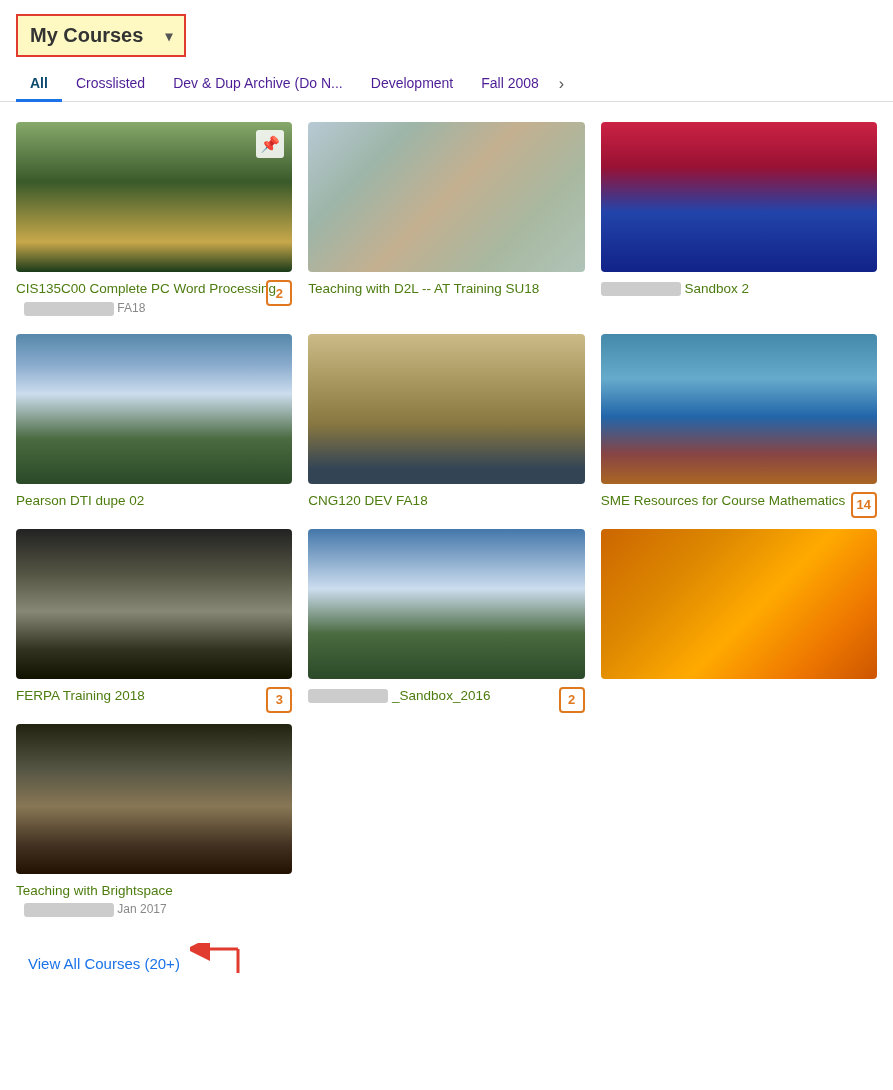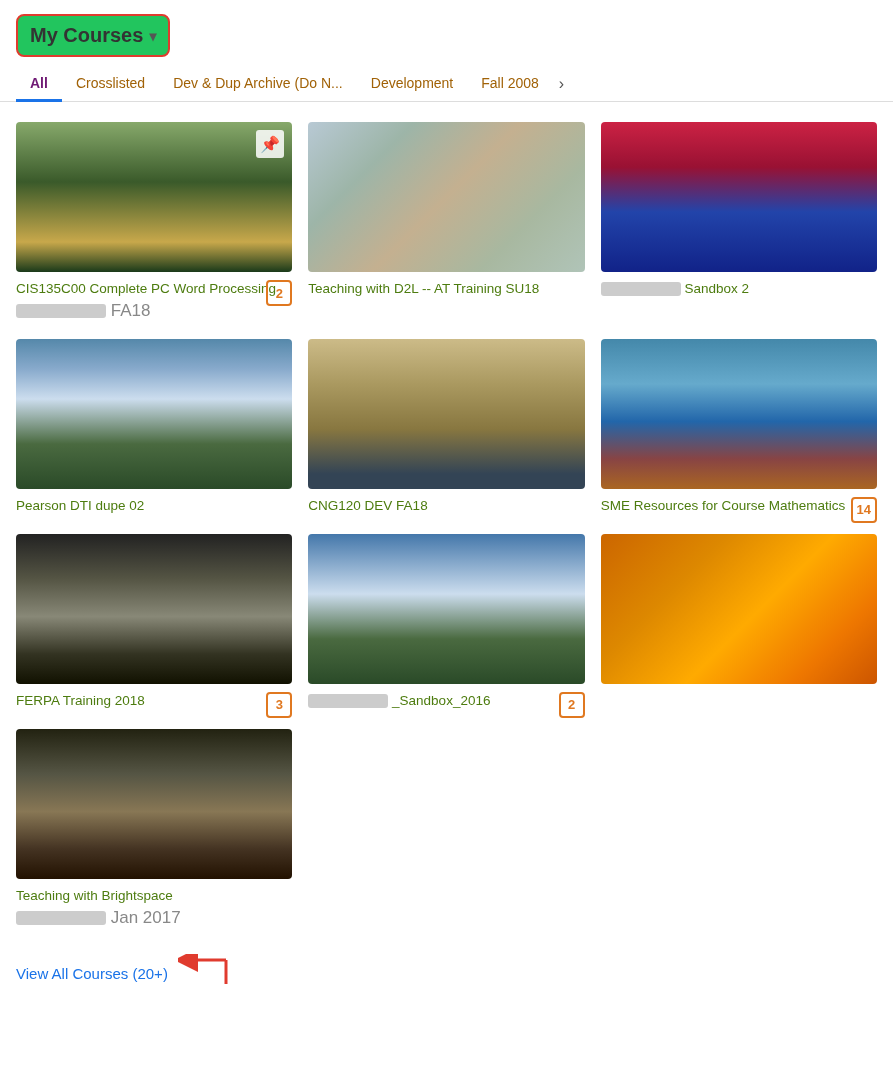--- a/index.html
+++ b/index.html
@@ -11,54 +11,54 @@
       color: #333;
     }
 
     
     .header {
       padding: 14px 16px 10px 16px;
     }
     .my-courses-btn {
       display: inline-flex;
       align-items: center;
-      gap: 6px;
+      gap: 22px;
       border: 2px solid #e03b2e;
-      border-radius: 8px;
+      border-radius: 0;
       padding: 8px 12px;
       font-size: 20px;
       font-weight: bold;
       color: #333;
       cursor: pointer;
-      background: #22c55e;
+      background: #fef9c3;
     }
     .my-courses-btn .chevron {
       font-size: 14px;
       color: #555;
     }
 
     
     .tabs {
       display: flex;
       align-items: center;
       padding: 0 16px;
       border-bottom: 1px solid #ddd;
       gap: 0;
     }
     .tab {
       padding: 8px 14px;
       font-size: 14px;
-      color: #a16207;
+      color: #4c1d95;
       cursor: pointer;
       border-bottom: 3px solid transparent;
       margin-bottom: -1px;
       white-space: nowrap;
     }
     .tab.active {
-      color: #701a75;
+      color: #0c4a6e;
       border-bottom: 3px solid #1a73e8;
       font-weight: bold;
     }
     .tab-arrow {
       padding: 8px 6px;
       font-size: 16px;
       color: #555;
       cursor: pointer;
     }
 
@@ -116,23 +116,24 @@
       position: relative;
     }
 
     .course-title {
       font-size: 13.5px;
       color: #4d7c0f;
       line-height: 1.4;
     }
 
     .course-subtitle {
-      font-size: 17px;
+      font-size: 12px;
       color: #888;
       margin-top: 2px;
+      margin-left: 8px;
     }
 
     .blurred-text {
       display: inline-block;
       background: #ccc;
       color: transparent;
       border-radius: 3px;
       font-size: 12px;
       min-width: 80px;
       height: 14px;
@@ -151,21 +152,21 @@
       min-width: 26px;
       height: 26px;
       padding: 0 4px;
       position: absolute;
       right: 0;
       top: 0;
     }
 
     
     .view-all-row {
-      padding: 16px 16px 20px 16px;
+      padding: 16px 16px 20px 28px;
       display: flex;
       align-items: center;
       gap: 10px;
     }
     .view-all-link {
       color: #1a73e8;
       font-size: 15px;
       text-decoration: none;
       cursor: pointer;
     }

